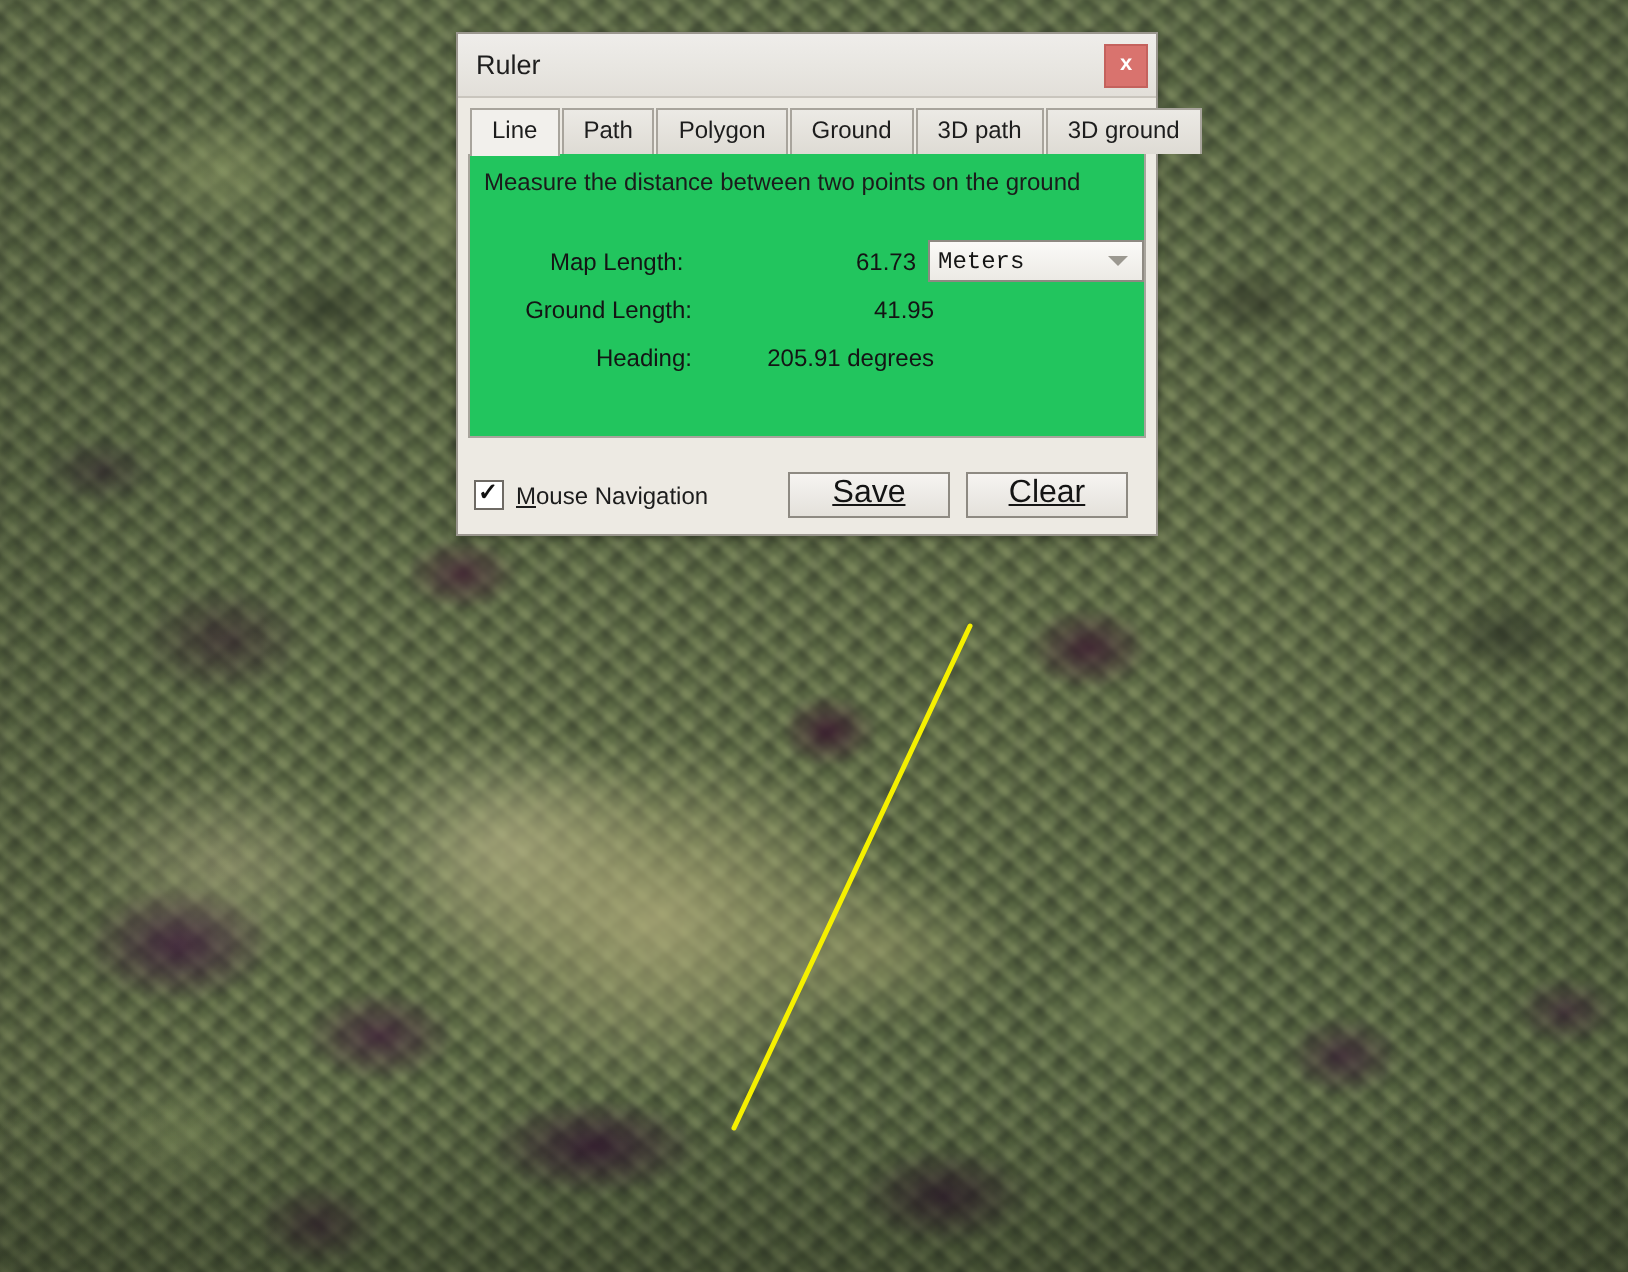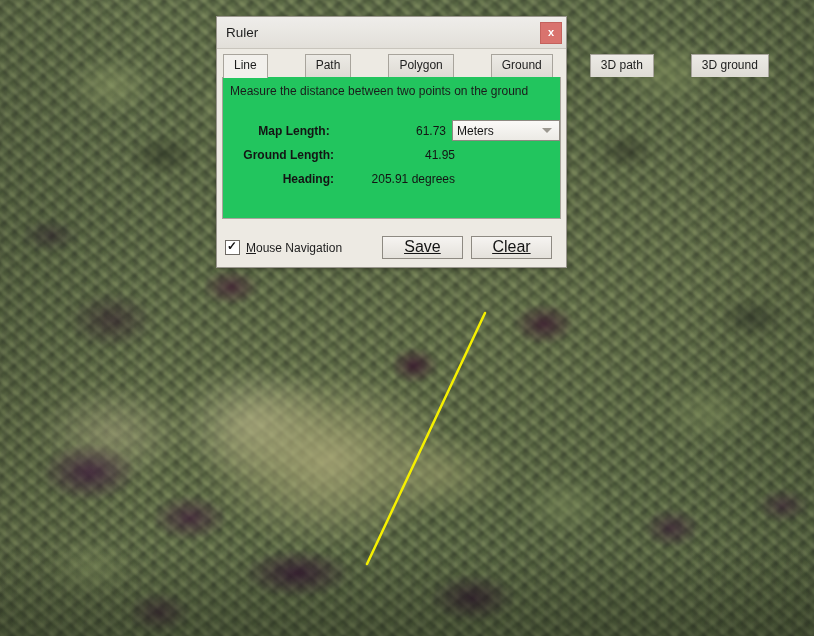--- a/index.html
+++ b/index.html
@@ -80,21 +80,21 @@
   
   #measure-layer {
     position: absolute;
     inset: 0;
     pointer-events: none;
   }
 
   
   #ruler-dialog {
     position: absolute;
-    left: 216px;
+    left: 228px;
     top: 16px;
     width: 349px;
     background: #edeae3;
     border: 1px solid #9a968e;
     box-shadow: 0 1px 4px rgba(0,0,0,.35);
     font-size: 12px;
     color: #1c1c1c;
   }
   #titlebar {
     height: 31px;
@@ -126,21 +126,20 @@
   }
 
   #tabstrip {
     display: flex;
     align-items: flex-end;
     padding: 4px 0 0 6px;
     height: 24px;
     background: #edeae3;
     position: relative;
     z-index: 2;
-    gap: 36px;
   }
   .tab {
     padding: 4px 10px 5px 10px;
     margin-right: 1px;
     font-size: 12px;
     background: linear-gradient(to bottom, #eceae5, #dedbd4);
     border: 1px solid #a8a49c;
     border-bottom: none;
     color: #1d1d1d;
     cursor: pointer;
@@ -176,21 +175,21 @@
     display: flex;
     align-items: center;
     height: 21px;
     margin-bottom: 3px;
   }
   .m-label {
     width: 111px;
     text-align: right;
     font-size: 12px;
     color: #141414;
-    font-weight: bold;
+    font-weight: normal;
   }
   .m-value {
     width: 121px;
     text-align: right;
     font-size: 12px;
     color: #141414;
     padding-right: 2px;
   }
   .m-unit {
     margin-left: 4px;
@@ -201,20 +200,21 @@
     background: linear-gradient(to bottom, #fbfaf8, #eceae5);
     border: 1px solid #8e8a82;
     font-size: 12px;
     display: flex;
     align-items: center;
     padding: 0 4px;
     box-sizing: border-box;
     cursor: pointer;
     position: relative;
     color: #141414;
+    font-family: Liberation Mono, monospace;
   }
   #unit-arrow {
     position: absolute;
     right: 7px;
     width: 0; height: 0;
     border-left: 5px solid transparent;
     border-right: 5px solid transparent;
     border-top: 5px solid #9b9890;
   }
 

